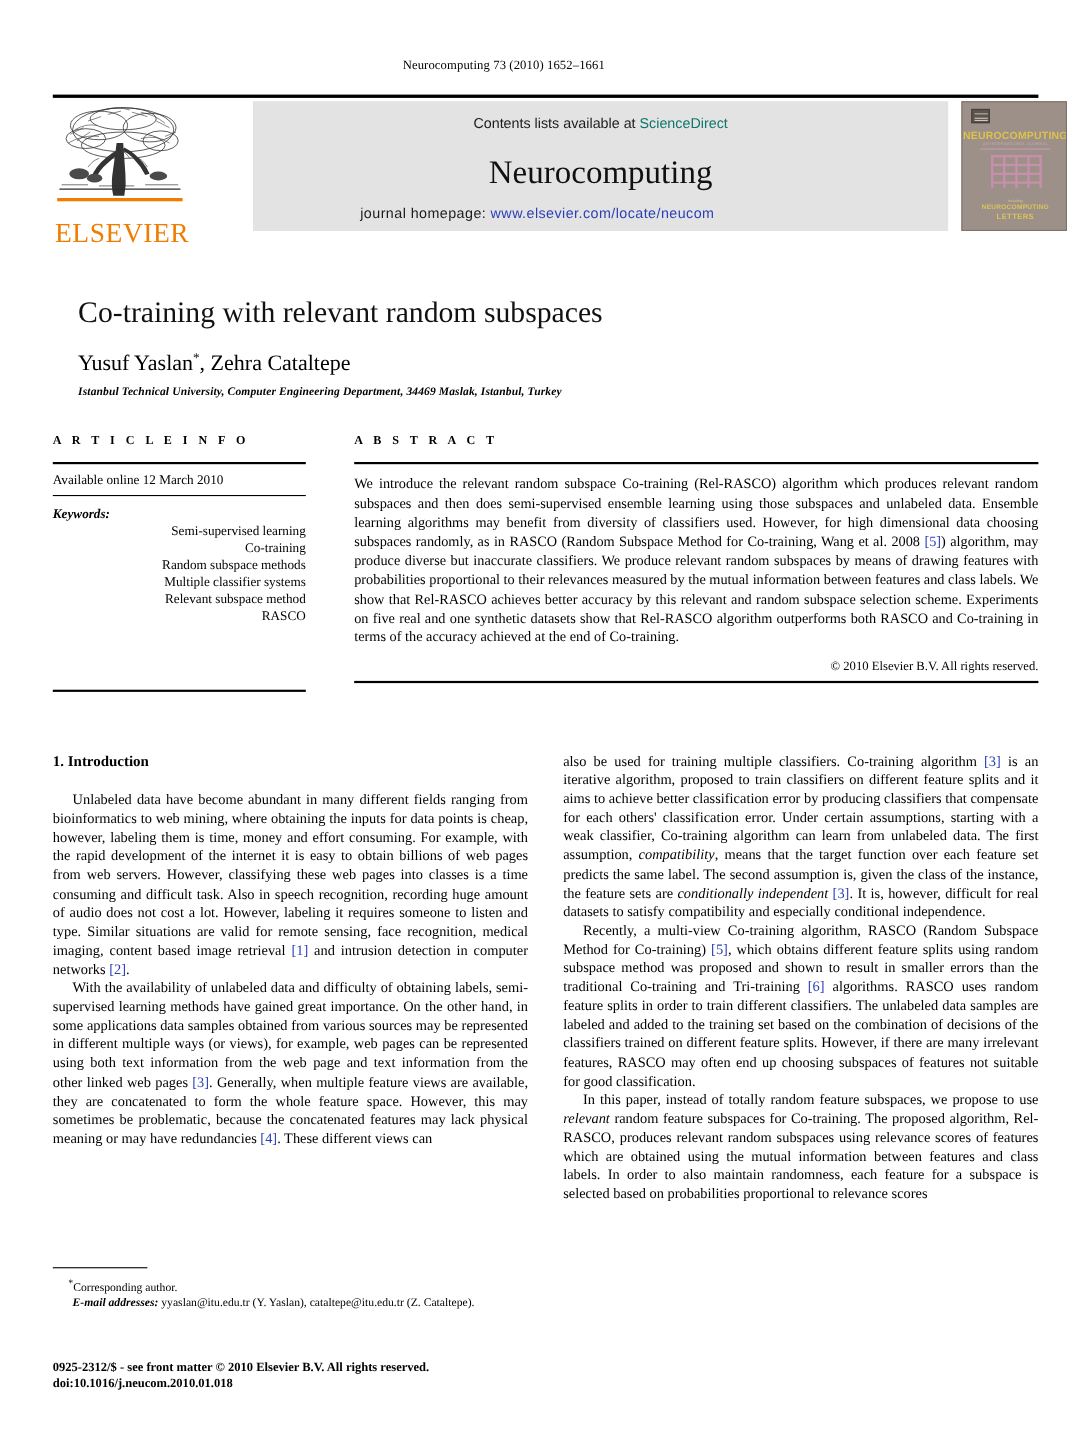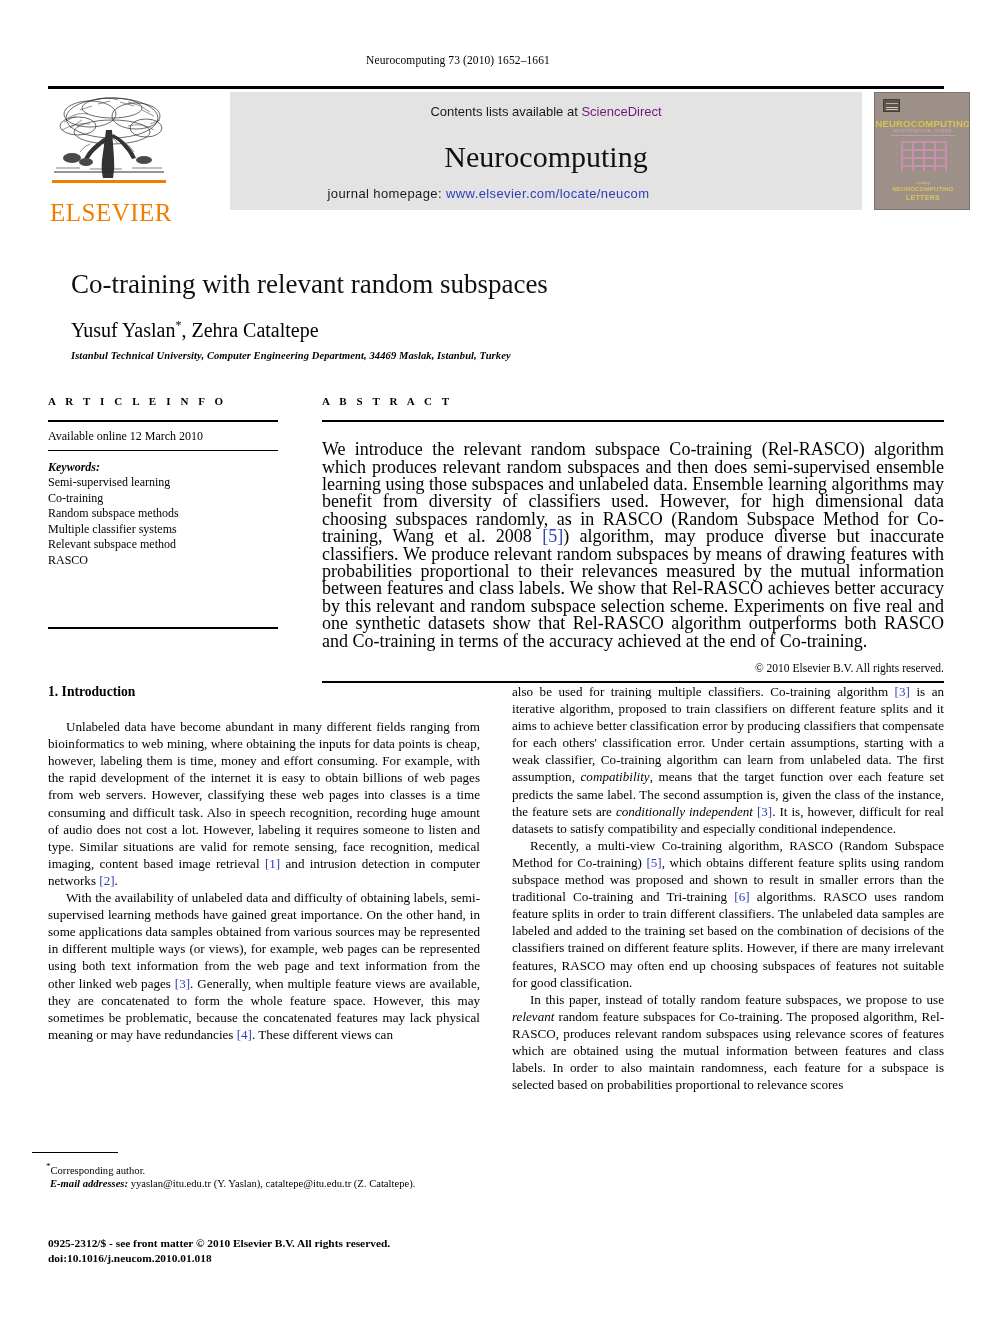--- a/index.html
+++ b/index.html
@@ -87,21 +87,21 @@
   .contents-line {
     position: absolute;
     left: 0; top: 12px;
     width: 632px;
     text-align: center;
     font-family: "Liberation Sans", "DejaVu Sans", sans-serif;
     font-size: 13px;
     color: #1a1a1a;
   }
   .contents-line .sd {
-    color: #701a75;
+    color: #0f766e;
   }
   .journal-name {
     position: absolute;
     left: 0; top: 48px;
     width: 632px;
     text-align: center;
     font-family: "Liberation Serif", "DejaVu Serif", serif;
     font-size: 30px;
     color: #111;
   }
@@ -280,26 +280,27 @@
   }
   .kw-head {
     font-size: 12px;
     font-style: italic;
     font-weight: bold;
     margin-top: 9px;
   }
   .kw {
     font-size: 12px;
     line-height: 15.5px;
+    text-align: right;
   }
   .abstract-text {
-    font-size: 18px;
+    font-size: 13px;
     line-height: 17.4px;
     text-align: justify;
-    padding-top: 19px;
+    padding-top: 9px;
     hyphens: none;
   }
   .abstract-text .ref { color: #2b3fb5; }
   .copyright {
     text-align: right;
     font-size: 11.5px;
     margin-top: 12px;
   }
   .abs-bottom-rule {
     height: 2.2px;
@@ -334,21 +335,21 @@
   .col .em { font-style: italic; }
   .body-sec-title {
     font-size: 13.6px;
     font-weight: bold;
     margin: 0 0 18px 0;
   }
 
   
   .footnotes {
     position: absolute;
-    left: 32px; top: 1152px;
+    left: 48px; top: 1152px;
     width: 432px;
   }
   .fn-rule {
     width: 86px;
     height: 1px;
     background: #000;
     margin-bottom: 7px;
   }
   .fn {
     font-size: 10.6px;

